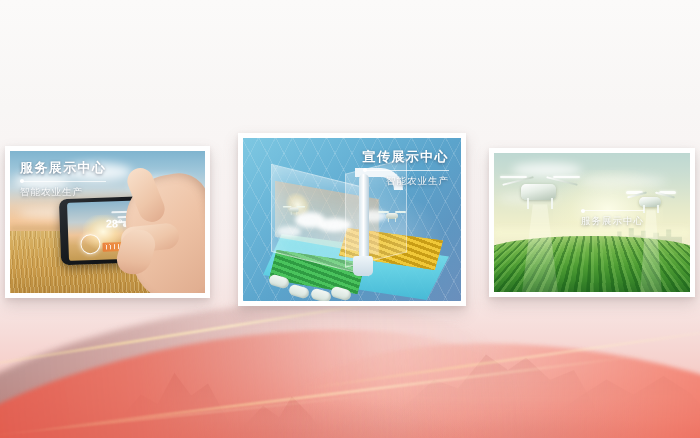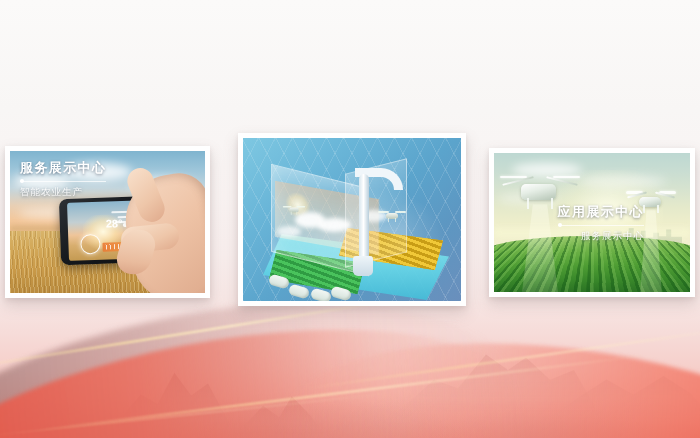--- a/index.html
+++ b/index.html
@@ -735,20 +735,25 @@
           <div class="drone-leg r"></div>
         </div>
         <div class="drone drone-c2">
           <div class="drone-rotor l"></div>
           <div class="drone-rotor r"></div>
           <div class="drone-body"></div>
           <div class="drone-leg l"></div>
           <div class="drone-leg r"></div>
         </div>
 
+        <div class="caption cap-right">
+          <div class="cap-title">宣传展示中心</div>
+          <div class="cap-rule"></div>
+          <div class="cap-sub">智能农业生产</div>
+        </div>
       </div>
     </div>
   </div>
 
   <div class="card card-right">
     <div class="card-inner">
       <div class="sc-right">
         <div class="sr-sky"></div>
         <div class="sr-glow"></div>
         <div class="sr-cloud" style="left:18px; top:10px; width:70px; height:14px;"></div>
@@ -775,21 +780,20 @@
           <div class="srd-prop l"></div>
           <div class="srd-prop r"></div>
           <div class="srd-arm l"></div>
           <div class="srd-arm r"></div>
           <div class="srd-body"></div>
           <div class="srd-leg l"></div>
           <div class="srd-leg r"></div>
         </div>
 
         <div class="caption cap-right" style="top:52px; right:46px;">
-          <div class="cap-title">应用展示中心</div>
           <div class="cap-rule"></div>
           <div class="cap-sub">服务展示中心</div>
         </div>
       </div>
     </div>
   </div>
 
 </div>
 
 </body></html>

